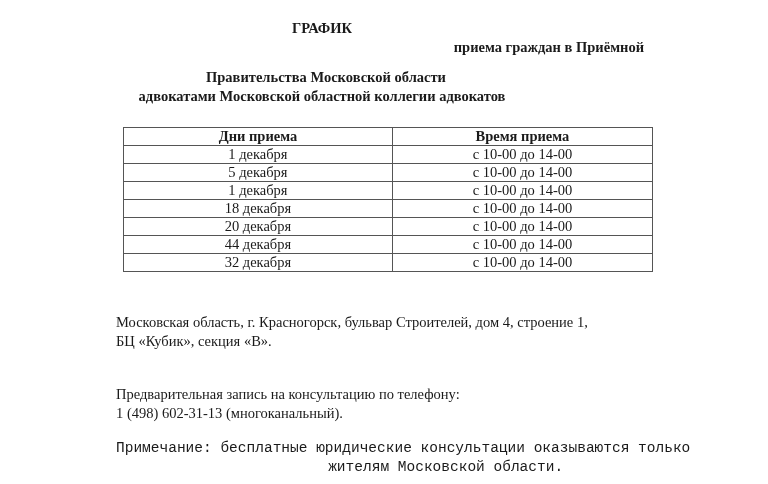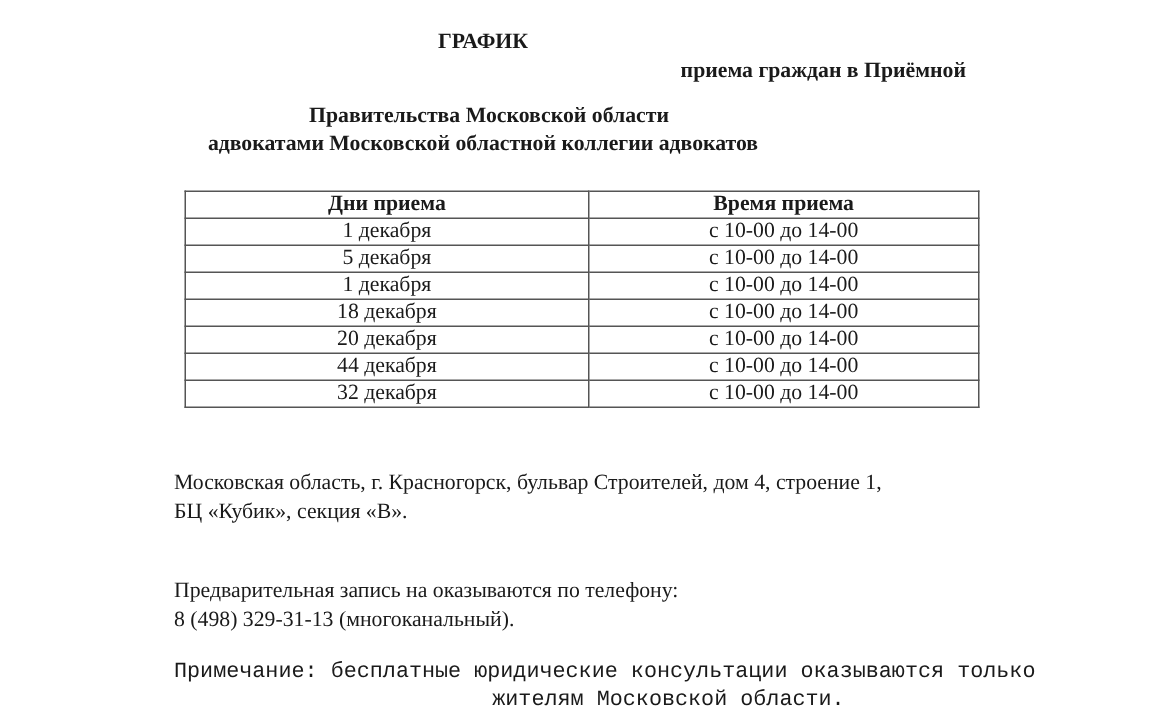--- a/index.html
+++ b/index.html
@@ -75,20 +75,20 @@
     </tr>
   </tbody>
 </table>
 
 <div class="info addr">
   <div>Московская область, г. Красногорск, бульвар Строителей, дом 4, строение 1,</div>
   <div>БЦ «Кубик», секция «В».</div>
 </div>
 
 <div class="info phone">
-  <div>Предварительная запись на оказываются по телефону:</div>
-  <div>8 (498) 329-31-13 (многоканальный).</div>
+  <div>Предварительная запись на консультацию по телефону:</div>
+  <div>1 (498) 602-31-13 (многоканальный).</div>
 </div>
 
 <div class="info note">
   <div>Примечание: бесплатные юридические консультации оказываются только</div>
   <div class="note-indent">жителям Московской области.</div>
 </div>
 
 </body></html>

